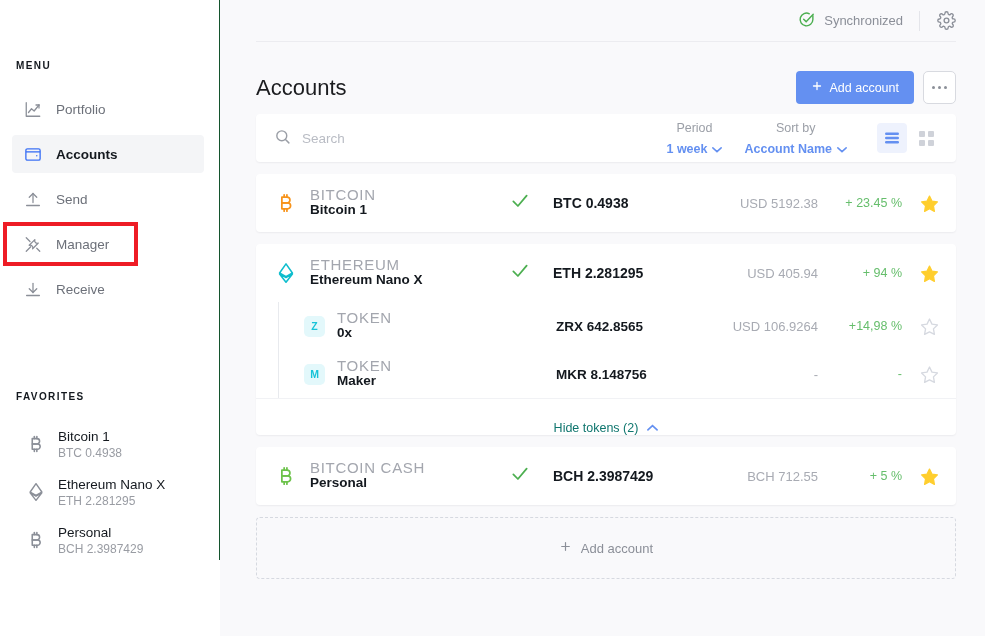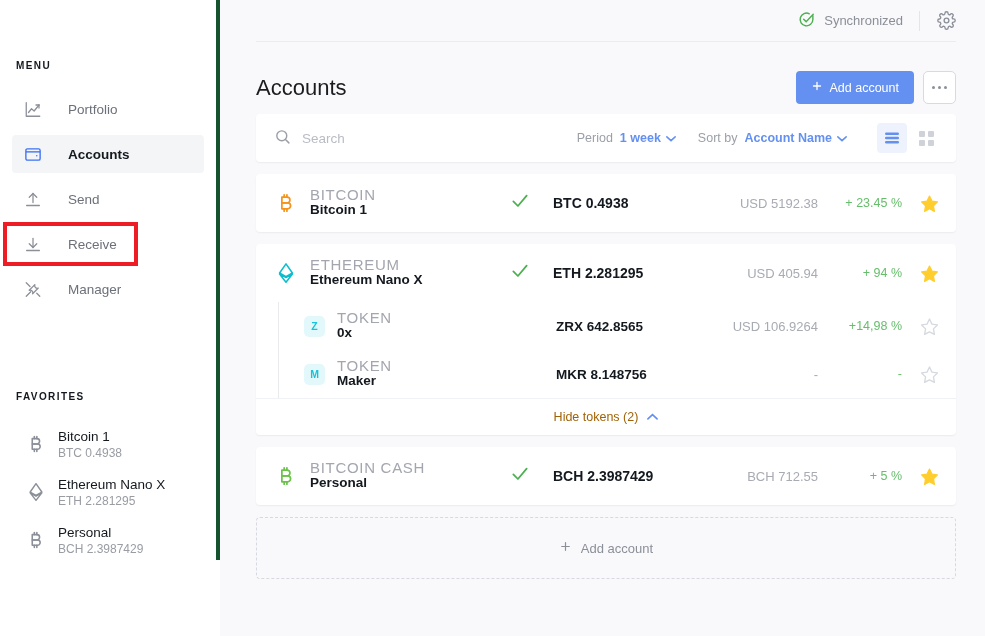--- a/index.html
+++ b/index.html
@@ -8,34 +8,34 @@
     font-family: "Liberation Sans", sans-serif;
     background: #ffffff;
     overflow: hidden;
   }
   .app { display: flex; width: 985px; height: 636px; position: relative; }
 
   
   .sidebar {
     width: 220px; height: 560px;
     background: #ffffff;
-    border-right: 4px solid #14532d;
+    border-right: 1px solid #14532d;
     flex: 0 0 220px;
     position: relative;
   }
   .section-head {
     font-size: 10px; font-weight: bold; letter-spacing: 1.4px;
     color: #14191f; padding: 0 0 0 16px;
   }
   .menu-head { position: absolute; top: 60px; left: 0; }
   .fav-head  { position: absolute; top: 391px; left: 0; }
 
   .nav { position: absolute; top: 90px; left: 0; width: 220px; }
   .nav-item {
-    display: flex; align-items: center; gap: 26px;
+    display: flex; align-items: center; gap: 14px;
     height: 38px; margin: 0 16px 7px 12px;
     padding-left: 12px; border-radius: 4px;
     color: #6c7079; font-size: 13.5px;
     cursor: pointer;
   }
   .nav-item.active { background: #f4f5f7; color: #14191f; font-weight: bold; }
   .nav-ico { width: 18px; height: 18px; display: flex; align-items: center; justify-content: center; flex: 0 0 18px; }
   .nav-ico svg { display: block; }
 
   .fav { position: absolute; top: 420px; left: 0; width: 220px; }
@@ -92,21 +92,21 @@
   .toolbar {
     height: 48px; display: flex; align-items: center;
     padding: 0 15px 0 18px; margin-bottom: 12px;
   }
   .search-wrap { display: flex; align-items: center; gap: 11px; flex: 1; }
   .search-input {
     border: none; outline: none; font-size: 13.5px; font-family: inherit;
     color: #14191f; background: transparent; width: 200px;
   }
   .search-input::placeholder { color: #b9bcc4; }
-  .filter { display: flex; align-items: center; gap: 7px; font-size: 12.5px; color: #9b9fa7; margin-right: 22px; }
+  .filter { display: flex; align-items: center; gap: 7px; font-size: 12.5px; color: #9b9fa7; margin-right: 22px; flex-direction: column; }
   .filter-val { color: #6490f1; font-weight: bold; display: flex; align-items: center; gap: 5px; cursor: pointer; }
   .view-toggle { display: flex; align-items: center; gap: 4px; margin-left: 8px; }
   .vbtn { width: 30px; height: 30px; border-radius: 4px; display: flex; align-items: center; justify-content: center; cursor: pointer; }
   .vbtn.on { background: #eef2fd; }
 
   
   .acct-group { margin-bottom: 12px; }
   .row {
     height: 58px; display: flex; align-items: center;
     padding: 0 16px 0 19px;
@@ -125,22 +125,22 @@
   .token-row .crypto { display: flex; align-items: center; gap: 12px; width: 212px; flex: 0 0 212px; padding-left: 25px;
                        border-left: 1px solid #e8eaee; margin-left: 3px; height: 48px; }
   .tbadge {
     width: 21px; height: 21px; border-radius: 5px; background: #e3f8fb; color: #16c3d8;
     font-size: 10.5px; font-weight: bold; display: flex; align-items: center; justify-content: center;
     flex: 0 0 21px;
   }
   .token-row .col-amt { font-size: 13.5px; }
 
   .hide-tokens {
-    height: 37px; display: flex; align-items: center; justify-content: center;
-    gap: 9px; color: #a16207; font-size: 12.5px; cursor: pointer;
+    height: 37px; display: flex; align-items: flex-end; justify-content: center;
+    gap: 9px; color: #0f766e; font-size: 12.5px; cursor: pointer;
     border-top: 1px solid #f1f2f5;
   }
 
   .add-dashed {
     height: 62px; border: 1px dashed #d6d9e0; border-radius: 4px;
     display: flex; align-items: center; justify-content: center; gap: 9px;
     color: #8b8f98; font-size: 13px; cursor: pointer; margin-top: 12px;
   }
 </style>
 </head>
@@ -178,37 +178,37 @@
               <line x1="12" y1="4" x2="12" y2="16"></line>
               <polyline points="7,9 12,4 17,9"></polyline>
               <line x1="3.5" y1="20" x2="20.5" y2="20"></line>
             </svg>
           </span>
           <span>Send</span>
         </div>
         <div class="nav-item">
           <span class="nav-ico">
             <svg width="19" height="19" viewBox="0 0 24 24" fill="none" stroke="#8b8f98" stroke-width="1.7" stroke-linecap="round" stroke-linejoin="round">
-              <line x1="12" y1="4" x2="12" y2="16"></line>
-              <polyline points="7,11 12,16 17,11"></polyline>
-              <line x1="3.5" y1="20" x2="20.5" y2="20"></line>
-            </svg>
-          </span>
-          <span>Receive</span>
-        </div>
-        <div class="nav-item">
-          <span class="nav-ico">
-            <svg width="19" height="19" viewBox="0 0 24 24" fill="none" stroke="#8b8f98" stroke-width="1.7" stroke-linecap="round" stroke-linejoin="round">
               <path d="M14.5 5.5a3.5 3.5 0 0 0 4.6 4.6l-7.6 7.6a3.5 3.5 0 0 0-4.6-4.6z"></path>
               <path d="M3 3l5 5"></path>
               <path d="M17 17l4 4"></path>
               <path d="M3 21l6-6"></path>
             </svg>
           </span>
           <span>Manager</span>
+        </div>
+        <div class="nav-item">
+          <span class="nav-ico">
+            <svg width="19" height="19" viewBox="0 0 24 24" fill="none" stroke="#8b8f98" stroke-width="1.7" stroke-linecap="round" stroke-linejoin="round">
+              <line x1="12" y1="4" x2="12" y2="16"></line>
+              <polyline points="7,11 12,16 17,11"></polyline>
+              <line x1="3.5" y1="20" x2="20.5" y2="20"></line>
+            </svg>
+          </span>
+          <span>Receive</span>
         </div>
       </div>
 
     <div class="section-head fav-head">FAVORITES</div>
     <div class="fav" id="fav">
         <div class="fav-item">
           <span class="fav-ico">
             <svg width="20" height="20" viewBox="0 0 24 24" fill="none" stroke="#8b8f98" stroke-width="1.9" stroke-linecap="round" stroke-linejoin="round">
               <path d="M7.5 5.5h5.6a3.2 3.2 0 0 1 0 6.4H7.5z"></path>
               <path d="M7.5 11.9h6.3a3.2 3.2 0 0 1 0 6.4H7.5z"></path>

